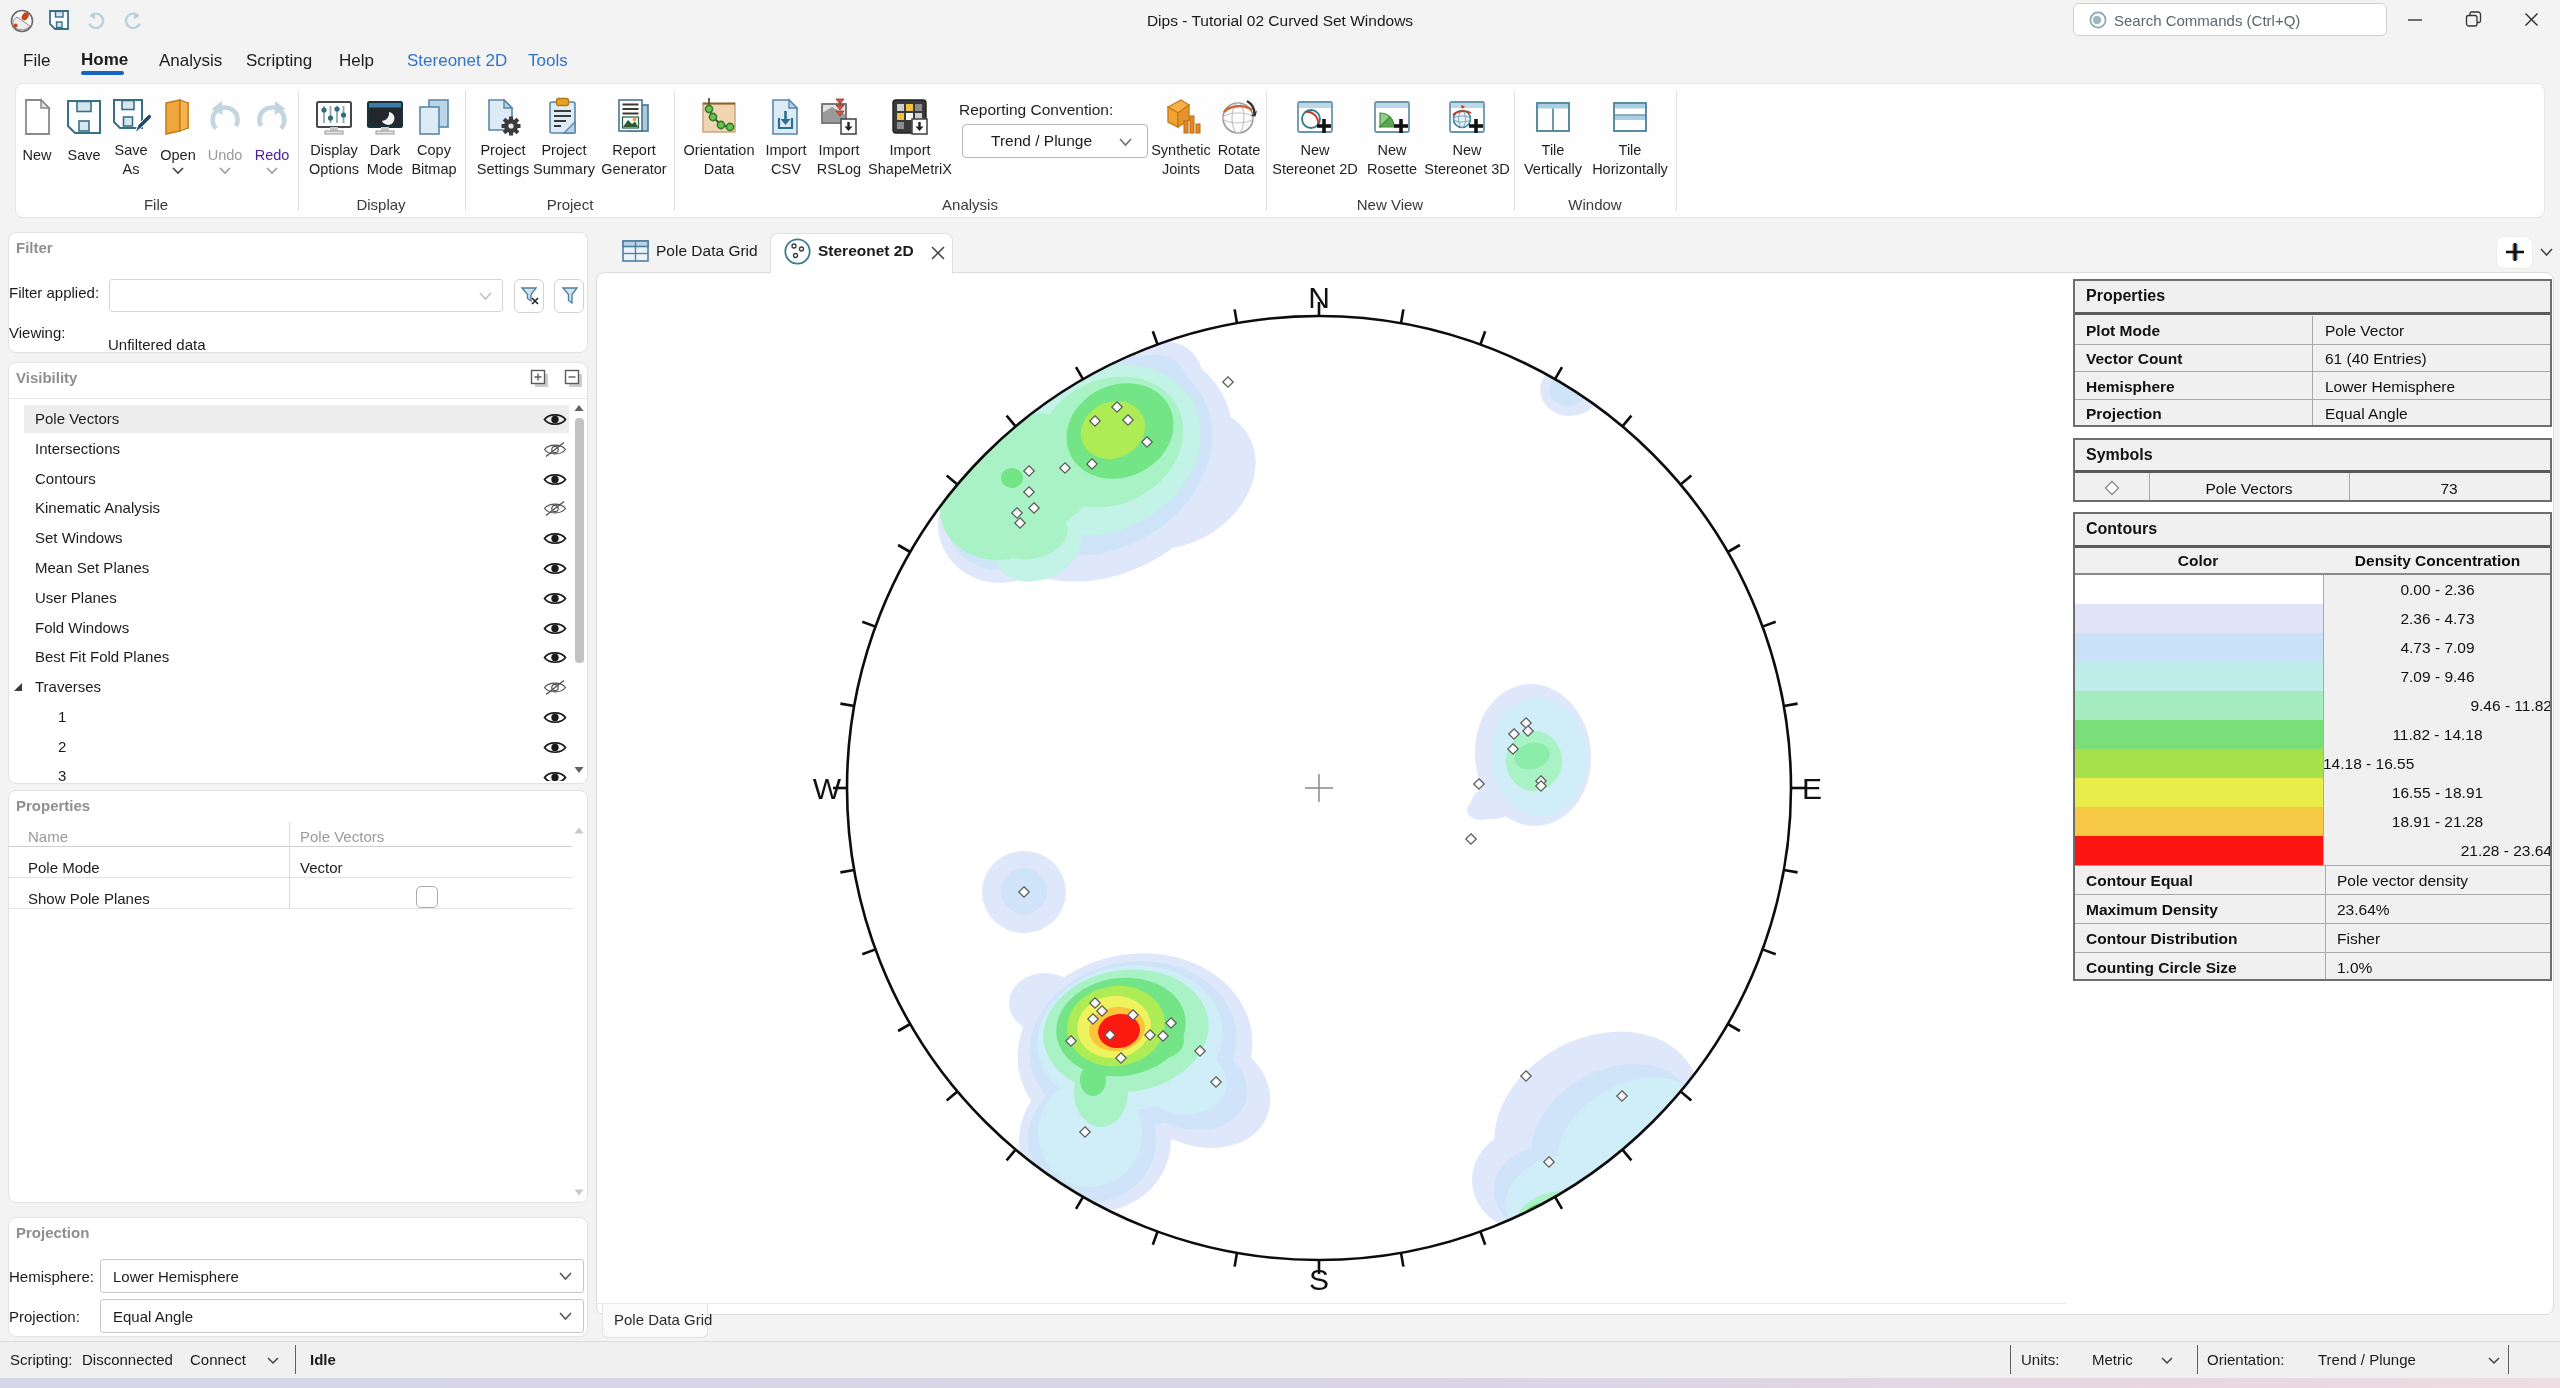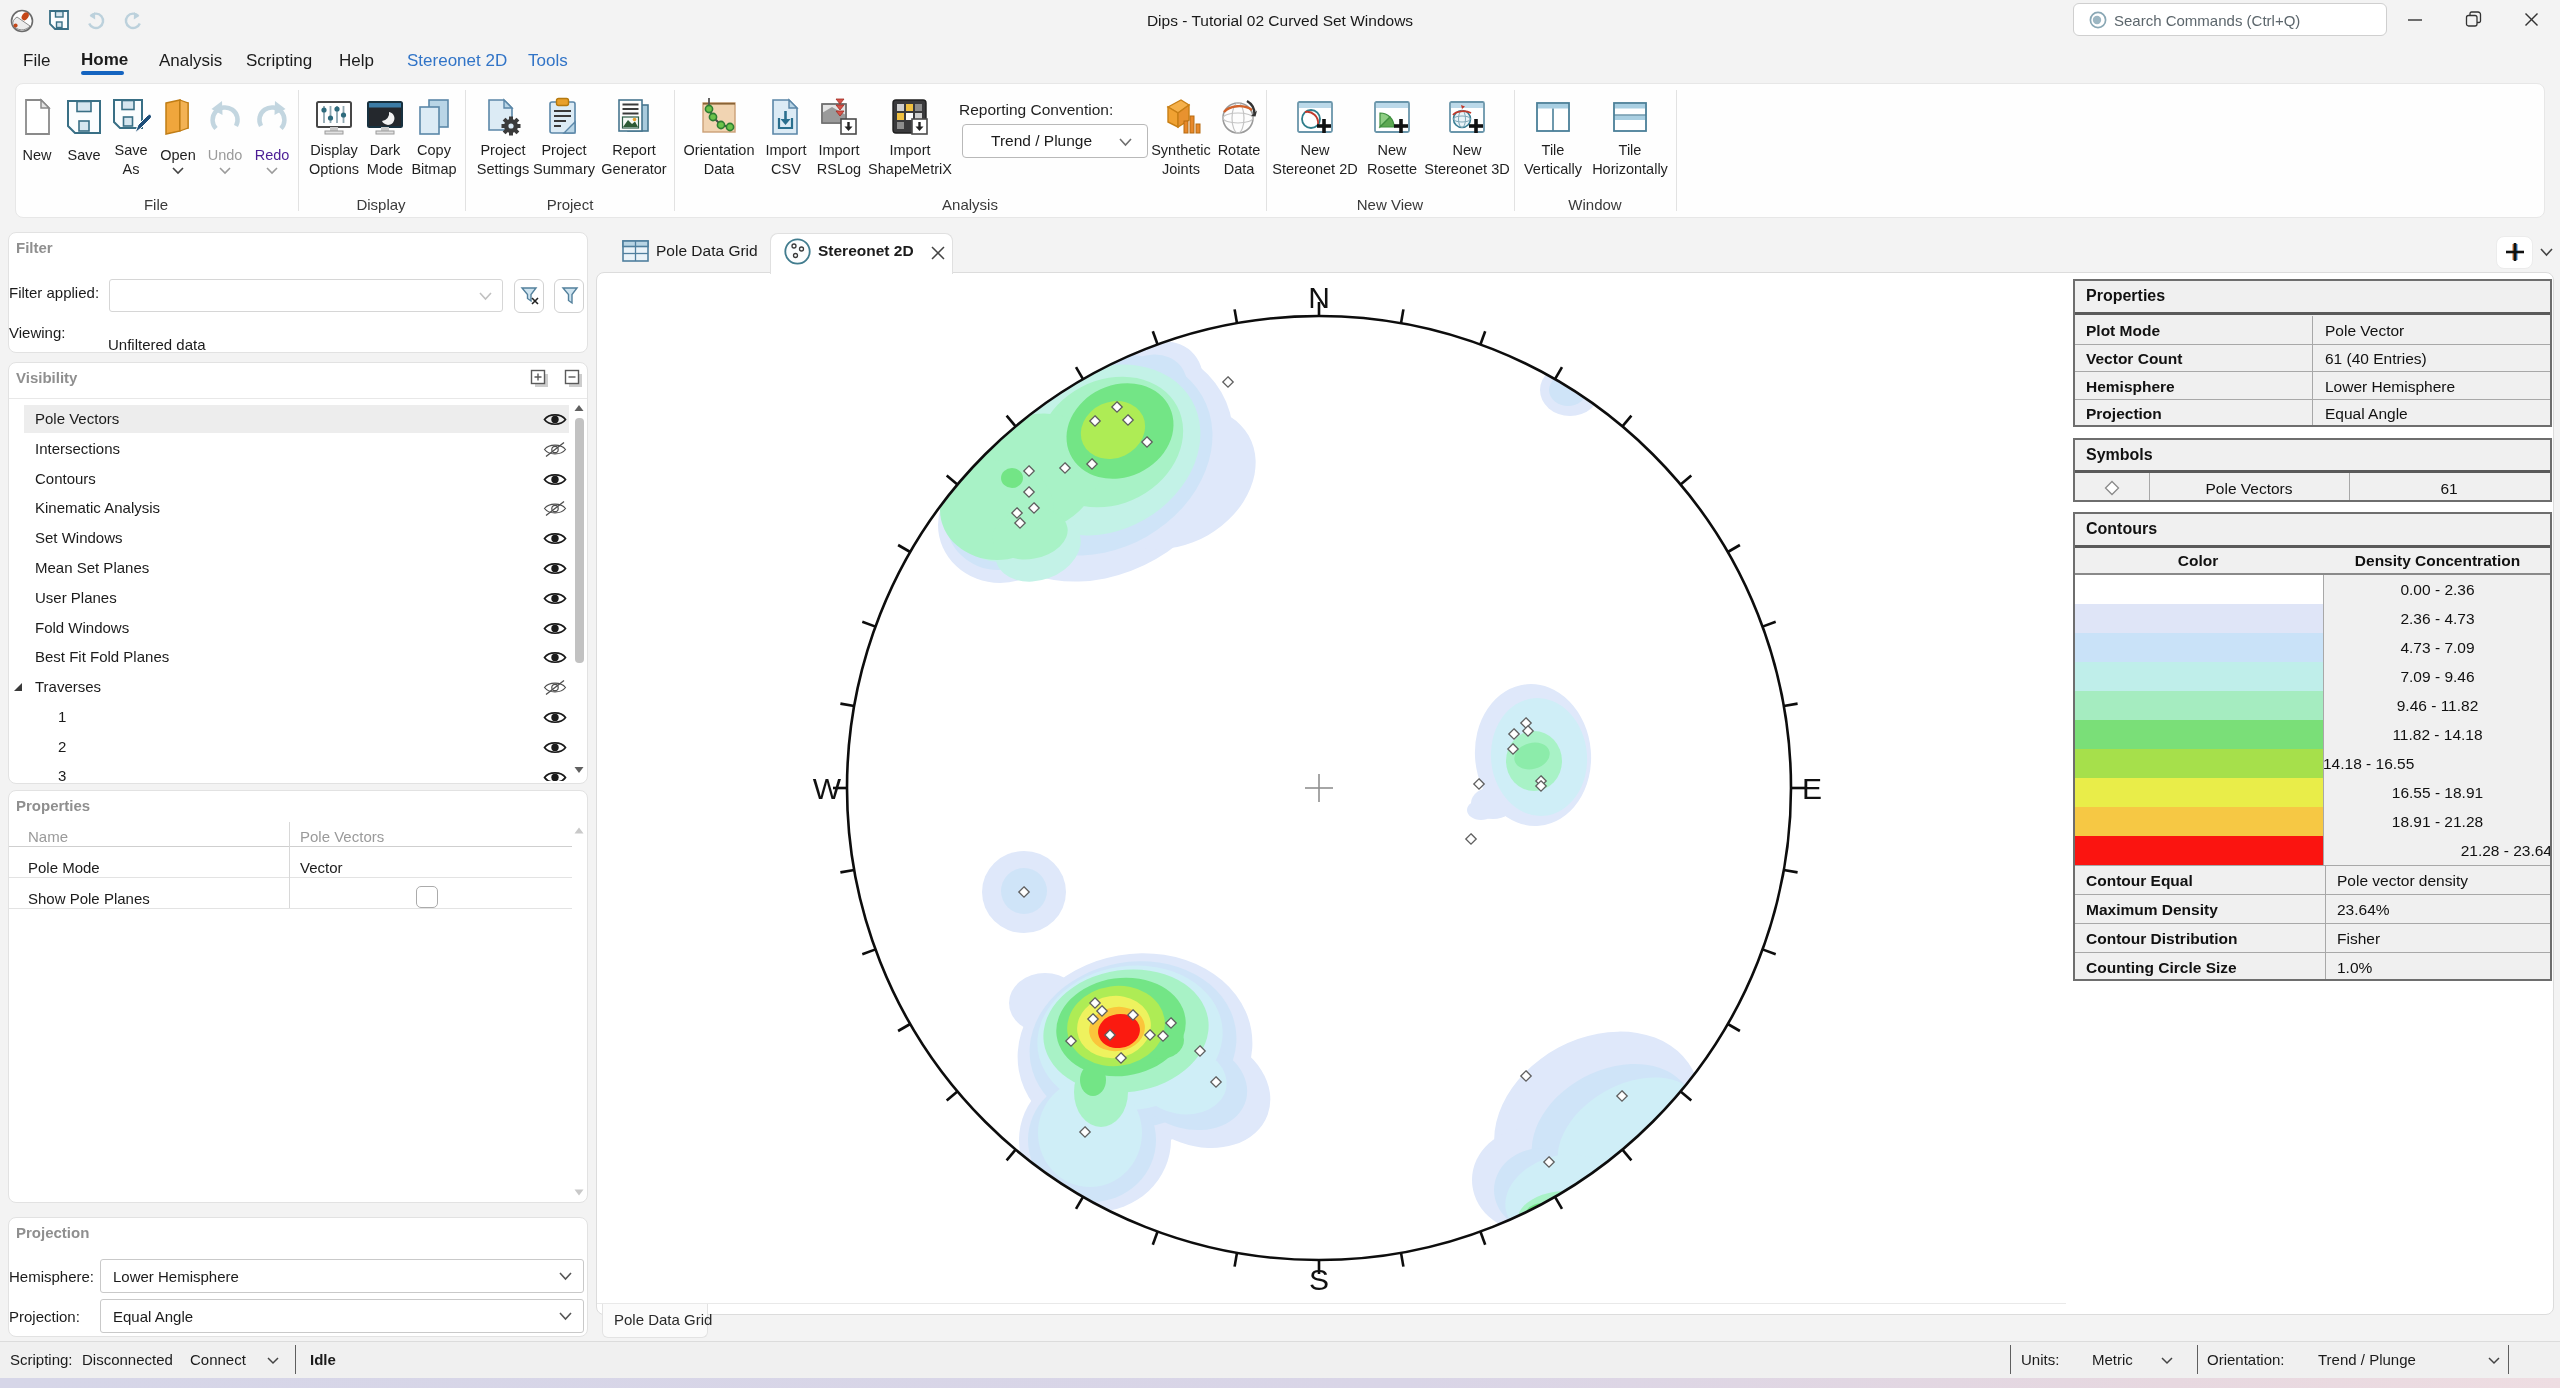--- a/index.html
+++ b/index.html
@@ -696,38 +696,38 @@
 <div class="abs" style="left:2073px;top:279px;width:479px;height:148px;border:2px solid #6e6e6e"></div>
 <div class="abs" style="left:2073px;top:438px;width:479px;height:64px;background:#f0f0f0"></div>
 <div class="abs" style="left:2086px;top:446px;font-size:16px;font-weight:bold;color:#111;white-space:nowrap">Symbols</div>
 <div class="abs" style="left:2073px;top:470px;width:479px;height:3px;background:#5a5a5a"></div>
 <div class="abs" style="left:2149px;top:473px;width:1px;height:29px;background:#a8a8a8"></div>
 <div class="abs" style="left:2349px;top:473px;width:1px;height:29px;background:#a8a8a8"></div>
 <svg class="abs" style="left:2104px;top:480px" width="16" height="16" viewBox="0 0 16 16">
     <path d="M8 1.5 L14.5 8 L8 14.5 L1.5 8 Z" fill="#fff" stroke="#8a8a8a" stroke-width="1.3"></path>
   </svg>
 <div class="abs" style="left:2149px;top:480px;width:200px;text-align:center;font-size:15.5px;color:#111;white-space:nowrap">Pole Vectors</div>
-<div class="abs" style="left:2349px;top:480px;width:200px;text-align:center;font-size:15.5px;color:#111;white-space:nowrap">61</div>
+<div class="abs" style="left:2349px;top:480px;width:200px;text-align:center;font-size:15.5px;color:#111;white-space:nowrap">73</div>
 <div class="abs" style="left:2073px;top:438px;width:479px;height:64px;border:2px solid #6e6e6e"></div>
 <div class="abs" style="left:2073px;top:512px;width:479px;height:469px;background:#f0f0f0"></div>
 <div class="abs" style="left:2086px;top:520px;font-size:16px;font-weight:bold;color:#111;white-space:nowrap">Contours</div>
 <div class="abs" style="left:2073px;top:545px;width:479px;height:3px;background:#5a5a5a"></div>
 <div class="abs" style="left:2073px;top:552px;width:250px;text-align:center;font-size:15.5px;font-weight:bold;color:#111;white-space:nowrap">Color</div>
 <div class="abs" style="left:2323px;top:552px;width:229px;text-align:center;font-size:15.5px;font-weight:bold;color:#111;white-space:nowrap">Density Concentration</div>
 <div class="abs" style="left:2073px;top:573px;width:479px;height:2px;background:#8a8a8a"></div>
 <div class="abs" style="left:2075px;top:575px;width:248px;height:29px;background:#ffffff"></div>
 <div class="abs" style="left:2323px;top:581px;width:229px;text-align:center;font-size:15.5px;color:#111;white-space:nowrap">0.00 - 2.36</div>
 <div class="abs" style="left:2075px;top:604px;width:248px;height:29px;background:#dfe5f7"></div>
 <div class="abs" style="left:2323px;top:610px;width:229px;text-align:center;font-size:15.5px;color:#111;white-space:nowrap">2.36 - 4.73</div>
 <div class="abs" style="left:2075px;top:633px;width:248px;height:29px;background:#c9e2f8"></div>
 <div class="abs" style="left:2323px;top:639px;width:229px;text-align:center;font-size:15.5px;color:#111;white-space:nowrap">4.73 - 7.09</div>
 <div class="abs" style="left:2075px;top:662px;width:248px;height:29px;background:#bfeeea"></div>
 <div class="abs" style="left:2323px;top:668px;width:229px;text-align:center;font-size:15.5px;color:#111;white-space:nowrap">7.09 - 9.46</div>
 <div class="abs" style="left:2075px;top:691px;width:248px;height:29px;background:#a5ecc0"></div>
-<div class="abs" style="left:2323px;top:697px;width:229px;text-align:center;font-size:15.5px;color:#111;white-space:nowrap">9.46 - 11.82</div>
+<div class="abs" style="left:2323px;top:697px;width:229px;text-align:right;font-size:15.5px;color:#111;white-space:nowrap">9.46 - 11.82</div>
 <div class="abs" style="left:2075px;top:720px;width:248px;height:29px;background:#7adf78"></div>
 <div class="abs" style="left:2323px;top:726px;width:229px;text-align:center;font-size:15.5px;color:#111;white-space:nowrap">11.82 - 14.18</div>
 <div class="abs" style="left:2075px;top:749px;width:248px;height:29px;background:#a6e04b"></div>
 <div class="abs" style="left:2323px;top:755px;width:229px;text-align:left;font-size:15.5px;color:#111;white-space:nowrap">14.18 - 16.55</div>
 <div class="abs" style="left:2075px;top:778px;width:248px;height:29px;background:#e9ed49"></div>
 <div class="abs" style="left:2323px;top:784px;width:229px;text-align:center;font-size:15.5px;color:#111;white-space:nowrap">16.55 - 18.91</div>
 <div class="abs" style="left:2075px;top:807px;width:248px;height:29px;background:#f6c844"></div>
 <div class="abs" style="left:2323px;top:813px;width:229px;text-align:center;font-size:15.5px;color:#111;white-space:nowrap">18.91 - 21.28</div>
 <div class="abs" style="left:2075px;top:836px;width:248px;height:29px;background:#fb1410"></div>
 <div class="abs" style="left:2323px;top:842px;width:229px;text-align:right;font-size:15.5px;color:#111;white-space:nowrap">21.28 - 23.64</div>

